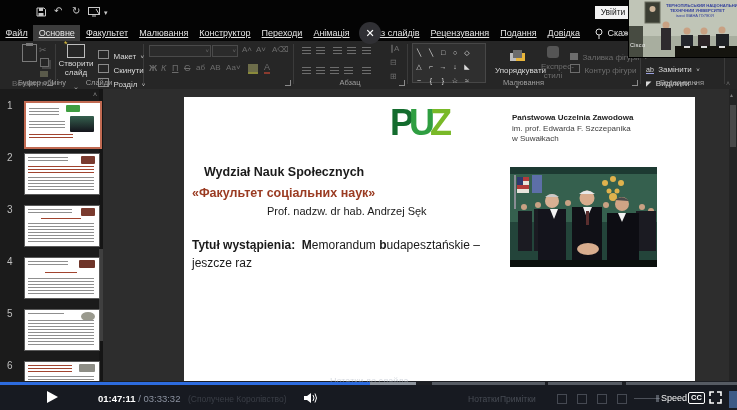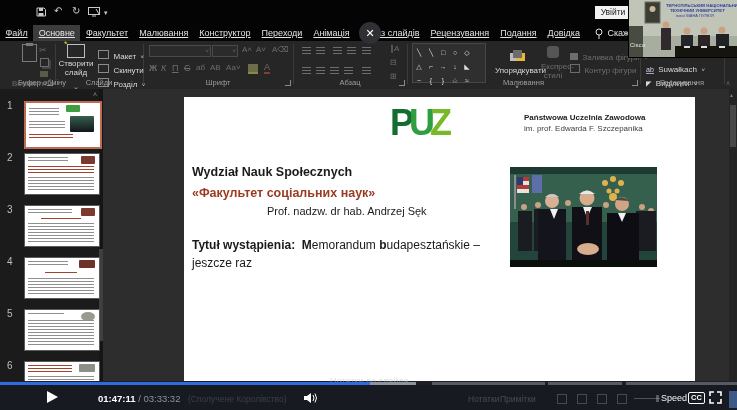--- a/index.html
+++ b/index.html
@@ -155,21 +155,20 @@
     <span class="abs dim" style="left:272px;top:4px;font-size:8px">A⌫</span>
     <span class="abs dim b" style="left:149px;top:22px;font-size:9px">Ж</span>
     <span class="abs dim" style="left:161px;top:22px;font-size:9px;font-style:italic">К</span>
     <span class="abs dim" style="left:172px;top:22px;font-size:9px;text-decoration:underline">П</span>
     <span class="abs dim" style="left:184px;top:22px;font-size:9px;text-decoration:line-through">С</span>
     <span class="abs dim" style="left:196px;top:22px;font-size:8px">аб</span>
     <span class="abs dim" style="left:210px;top:22px;font-size:8px">АВ</span>
     <span class="abs dim" style="left:226px;top:22px;font-size:8px">Аа˅</span>
     <span class="abs" style="left:248px;top:23px;width:10px;height:8px;background:#6d6d4a;border-bottom:2px solid #8a8a3a"></span>
     <span class="abs dim" style="left:264px;top:21px;font-size:9px;border-bottom:2px solid #8a3a2e">А</span>
-    <div class="abs glabel" style="left:143px;width:150px">Шрифт</div>
     <span class="abs dlg" style="left:285px;bottom:3px"></span>
 
     <span class="abs li-icon" style="left:300px;top:6px"></span>
     <span class="abs li-icon" style="left:314px;top:6px"></span>
     <span class="abs li-icon" style="left:331px;top:6px"></span>
     <span class="abs li-icon" style="left:345px;top:6px"></span>
     <span class="abs li-icon" style="left:360px;top:6px"></span>
     <span class="abs li-icon" style="left:300px;top:26px"></span>
     <span class="abs li-icon" style="left:314px;top:26px"></span>
     <span class="abs li-icon" style="left:328px;top:26px"></span>
@@ -194,40 +193,41 @@
     <div class="abs" style="left:541px;top:3px;width:24px;text-align:center">
       <span style="display:inline-block;width:12px;height:12px;background:#555;border-radius:3px"></span>
       <div class="rbt dim">Експрес-</div>
       <div class="rbt dim">стилі</div>
     </div>
     <div class="abs" style="left:570px;top:5px"><span style="display:inline-block;width:8px;height:7px;background:#6d6d6d"></span> <span class="rbt dim">Заливка фігури</span> <span class="chev dim">˅</span></div>
     <div class="abs" style="left:570px;top:18px"><span style="display:inline-block;width:8px;height:7px;border:1px solid #6d6d6d"></span> <span class="rbt dim">Контур фігури</span></div>
     <div class="abs glabel" style="left:407px;width:233px">Малювання</div>
     <span class="abs dlg" style="left:632px;bottom:3px"></span>
 
-    <div class="abs" style="left:646px;top:17px"><span class="rbt en" style="font-size:7px;border-bottom:1px solid #9aa0e0">ab</span> <span class="rbt en">Suwałkach</span> <span class="chev en">˅</span></div>
+    <div class="abs" style="left:646px;top:17px"><span class="rbt en" style="font-size:7px;border-bottom:1px solid #9aa0e0">ab</span> <span class="rbt en">Замінити</span> <span class="chev en">˅</span></div>
     <div class="abs" style="left:646px;top:31px"><span class="rbt en" style="font-size:7px">◤</span> <span class="rbt en">Виділити</span> <span class="chev en">˅</span></div>
     <div class="abs glabel" style="left:640px;width:84px">Редагування</div>
     <span class="abs dim" style="left:726px;bottom:2px;font-size:7px">˄</span>
   </div>
 
   <div class="abs editor"></div>
 
   <div class="abs slide">
 
     <div class="abs logo" style="left:206px;top:8px">
       <span style="color:#146c2e">P</span><span style="color:#2f9e41">U</span><span style="color:#79b928">Z</span>
     </div>
 
-    <div class="abs" style="left:340px;top:16px">
+    <div class="abs" style="left:328px;top:16px">
       <div class="uniline b" style="color:#222">Państwowa Uczelnia Zawodowa</div>
       <div class="uniline">im. prof. Edwarda F. Szczepanika</div>
-    </div>
-
-    <div class="abs b" style="left:8px;top:68px;font-size:12.5px">Wydział Nauk Społecznych</div>
+      <div class="uniline">w Suwałkach</div>
+    </div>
+
+    <div class="abs b" style="left:20px;top:68px;font-size:12.5px">Wydział Nauk Społecznych</div>
     <div class="abs b red-t" style="left:8px;top:89px;font-size:12.5px">«Факультет соціальних наук»</div>
     <div class="abs" style="left:83px;top:108px;font-size:11px">Prof. nadzw. dr hab. Andrzej Sęk</div>
     <div class="abs pre" style="left:8px;top:141px;font-size:12px"><span class="b">Tytuł wystąpienia:</span><span><span>  </span><span class="b">M</span><span>emorandum </span><span class="b">b</span><span>udapesztańskie –</span></span></div>
     <div class="abs" style="left:8px;top:159px;font-size:12px">jeszcze raz</div>
 
     <svg class="abs" style="left:326px;top:70px" width="147" height="100" viewBox="0 0 147 100">
       <rect width="147" height="100" fill="#23443a"></rect>
       <rect width="147" height="55" fill="#35604e"></rect>
       <rect width="147" height="7" fill="#1d3a32"></rect>
       <rect x="4" y="8" width="2" height="34" fill="#8a8d94"></rect>

